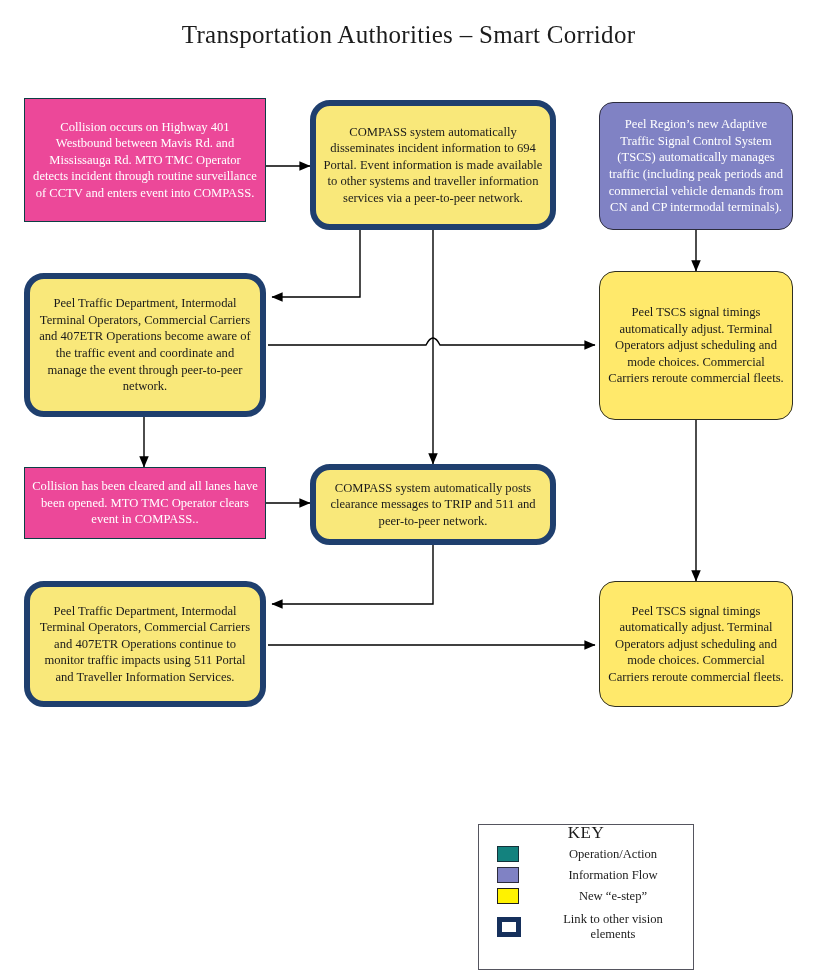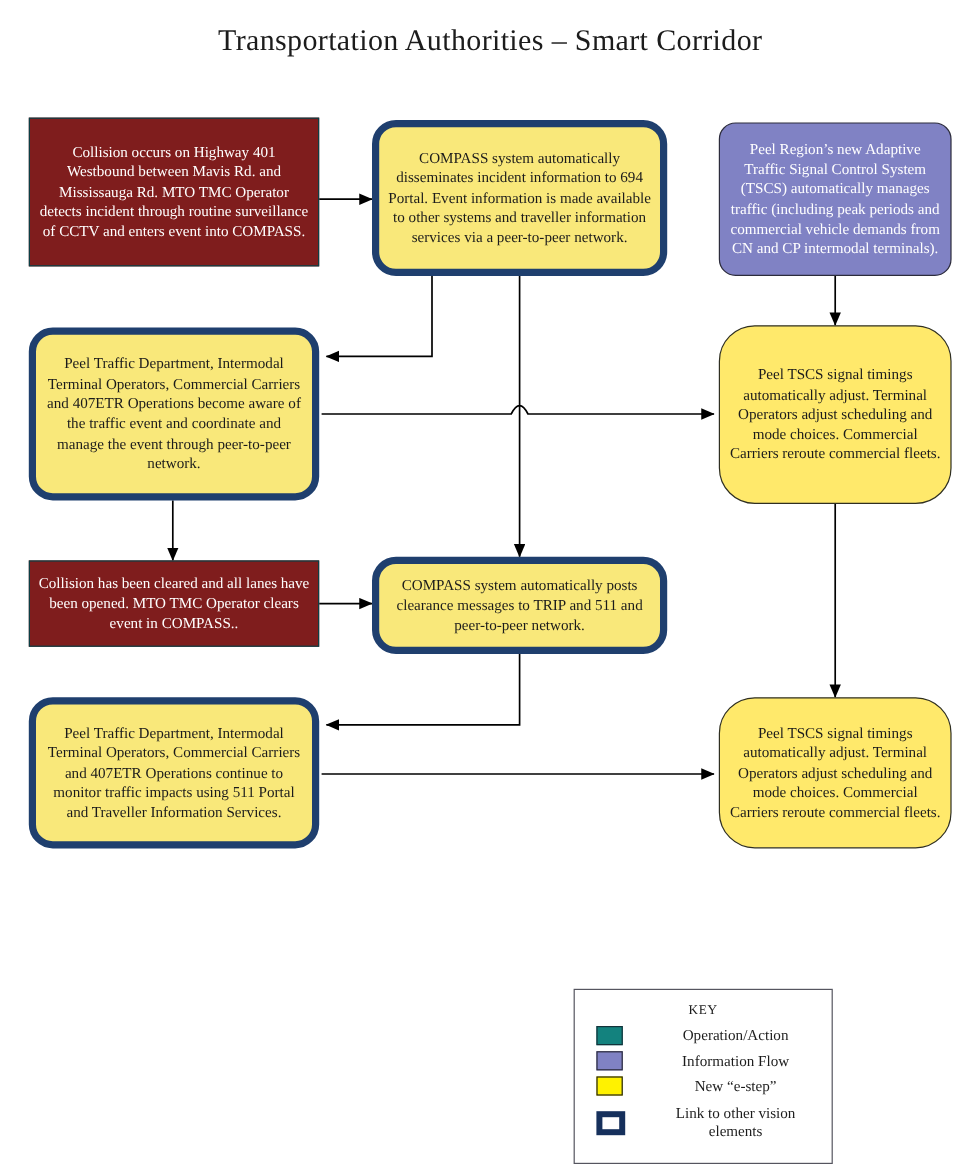--- a/index.html
+++ b/index.html
@@ -49,40 +49,40 @@
     font-family: "Liberation Serif", "DejaVu Serif", serif;
   }
   .node .txt {
     display: block;
     padding: 0 7px;
     width: 100%;
   }
 
   
   .node.teal {
-    background: #7f1d1d;
+    background: #ec4899;
     color: #ffffff;
     border: 1.5px solid #0c3f45;
     border-radius: 0;
   }
 
   
   .node.purple {
     background: #8082c4;
     color: #ffffff;
     border: 1.5px solid #2c2c3c;
     border-radius: 14px;
   }
 
   
   .node.yellow {
     background: #ffe96b;
     color: #1b1b1b;
     border: 1.5px solid #2f2f22;
-    border-radius: 30px;
+    border-radius: 16px;
     font-family: Liberation Serif, serif;
   }
 
   
   .node.linked {
     background: #f9e87a;
     color: #1b1b1b;
     border: 6px solid #1f3f6e;
     border-radius: 20px;
   }
@@ -93,24 +93,23 @@
     left: 478px;
     top: 824px;
     width: 216px;
     height: 146px;
     box-sizing: border-box;
     background: #ffffff;
     border: 1px solid #55555f;
   }
   #key-title {
     text-align: center;
-    font-size: 11px;
+    font-size: 17px;
     line-height: 16px;
     color: #1c1c1c;
-    margin-top: 9px;
     letter-spacing: 0.6px;
   }
   .key-row {
     display: flex;
     align-items: center;
     margin-top: 5px;
     padding-left: 18px;
   }
   .key-sw-wrap {
     width: 46px;

